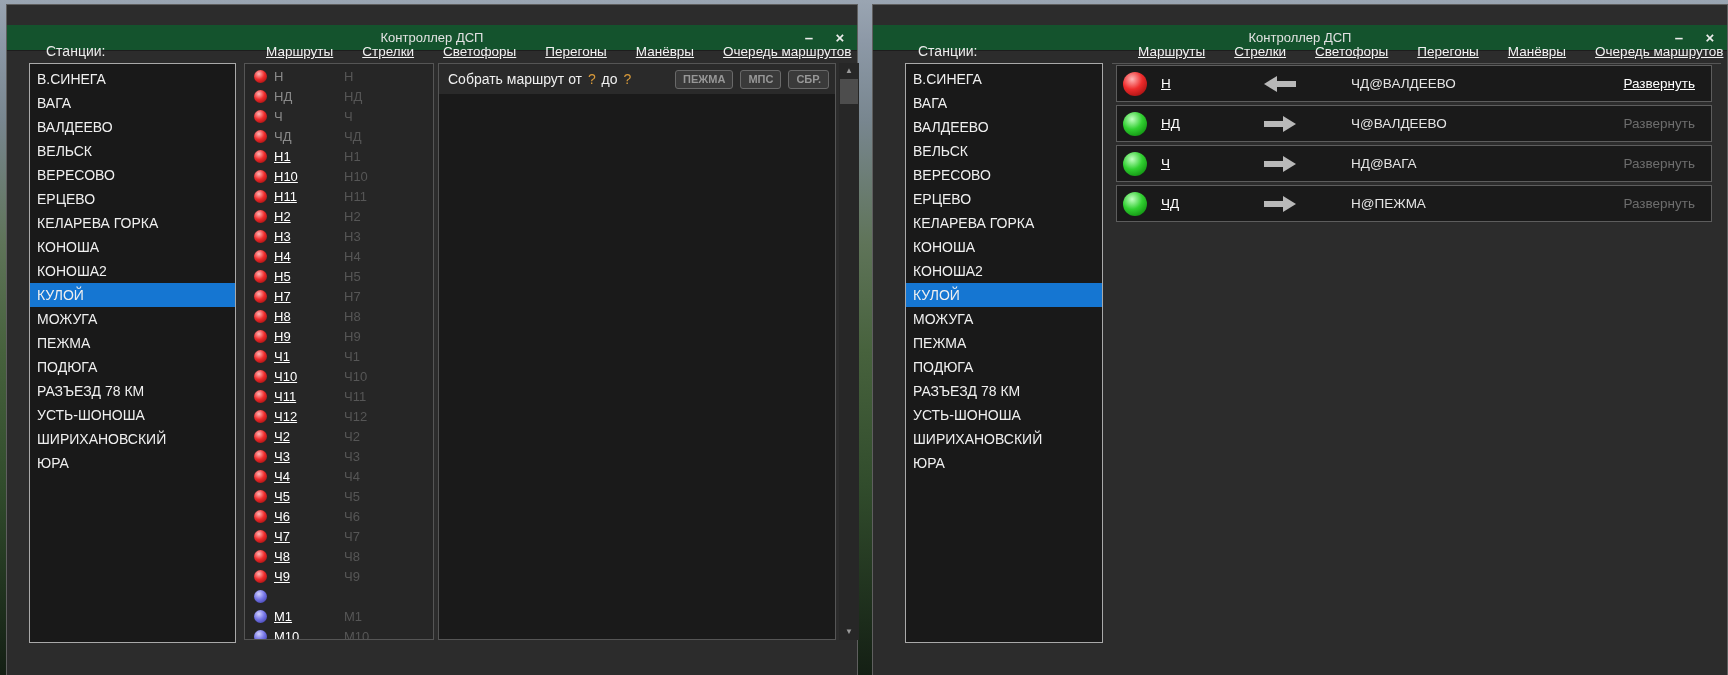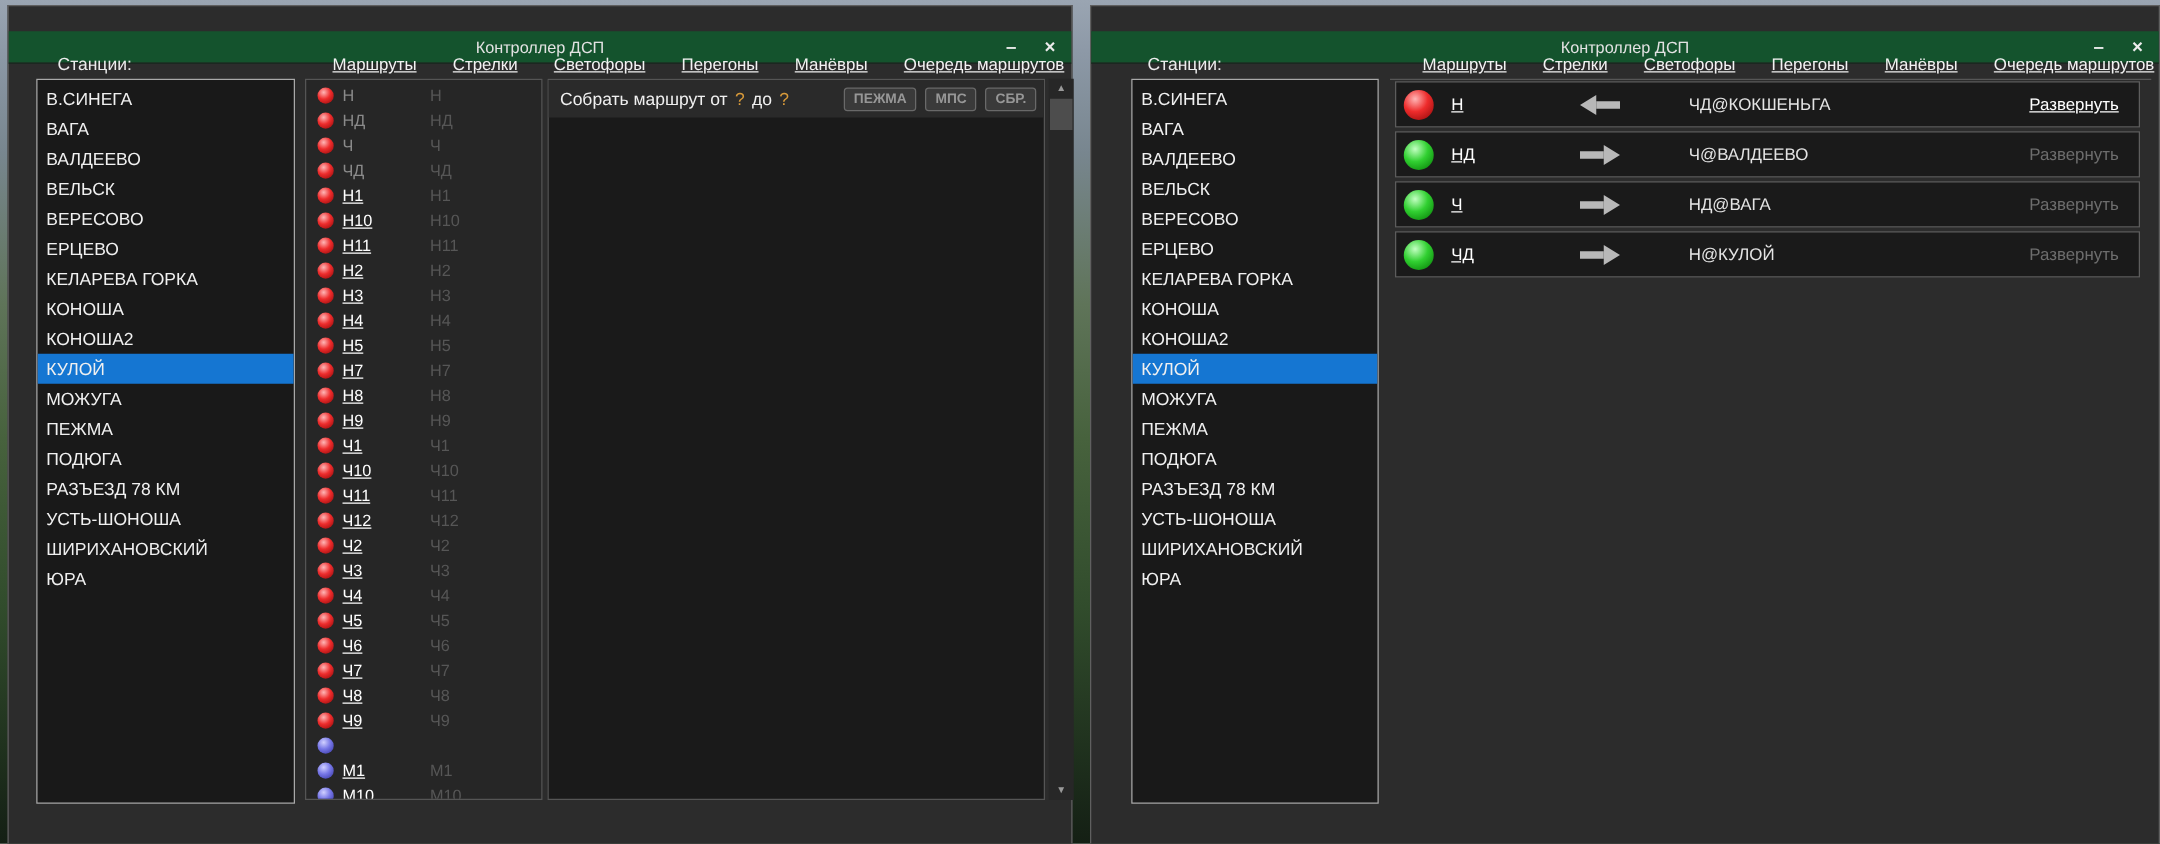--- a/index.html
+++ b/index.html
@@ -386,21 +386,21 @@
   <div class="stage-line"></div>
   <div class="stages">
 
       <div class="stage-row">
         <span class="ball lg" data-color="red"></span>
         <a class="stage-signal">Н</a>
         <span class="arrow" data-dir="left">
           <span class="shaft"></span>
           <span class="head"></span>
         </span>
-        <span class="stage-route">ЧД@КОКШЕНЬГА</span>
+        <span class="stage-route">ЧД@ВАЛДЕЕВО</span>
         <a class="stage-expand" data-enabled="true">Развернуть</a>
       </div>
 
       <div class="stage-row">
         <span class="ball lg" data-color="green"></span>
         <a class="stage-signal">НД</a>
         <span class="arrow" data-dir="right">
           <span class="shaft"></span>
           <span class="head"></span>
         </span>
@@ -419,17 +419,17 @@
         <a class="stage-expand" data-enabled="false">Развернуть</a>
       </div>
 
       <div class="stage-row">
         <span class="ball lg" data-color="green"></span>
         <a class="stage-signal">ЧД</a>
         <span class="arrow" data-dir="right">
           <span class="shaft"></span>
           <span class="head"></span>
         </span>
-        <span class="stage-route">Н@КУЛОЙ</span>
+        <span class="stage-route">Н@ПЕЖМА</span>
         <a class="stage-expand" data-enabled="false">Развернуть</a>
       </div>
     </div>
 </div>
 
 </body></html>

